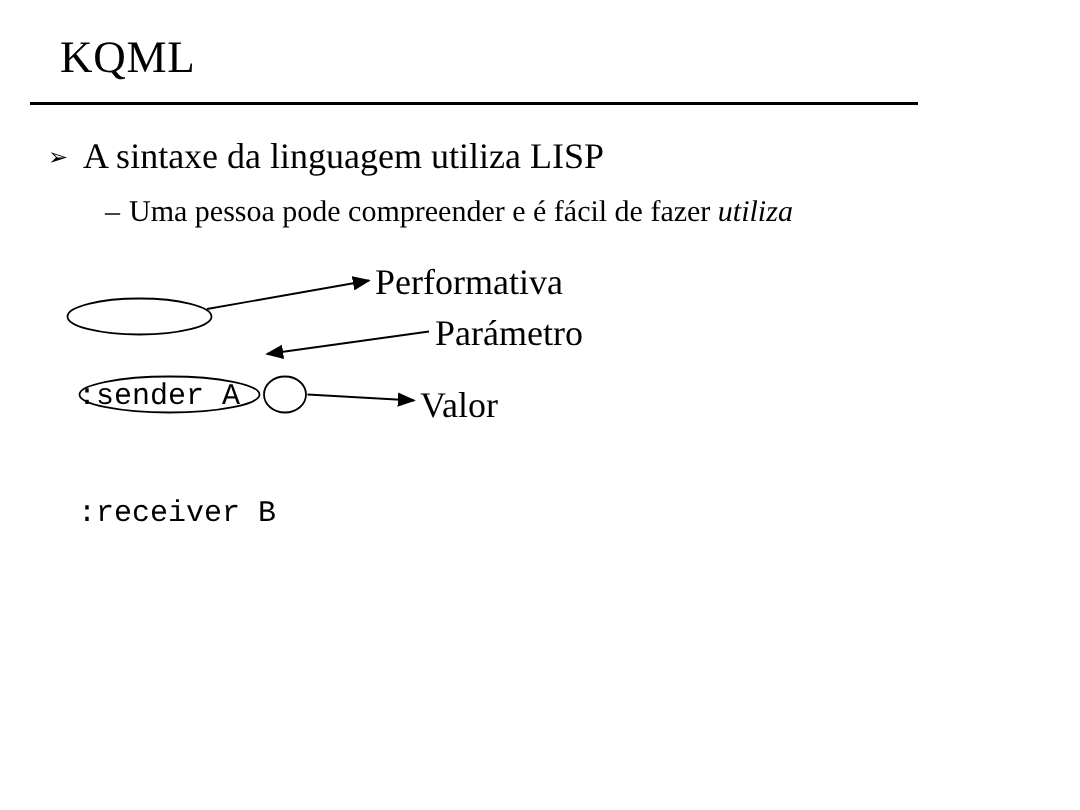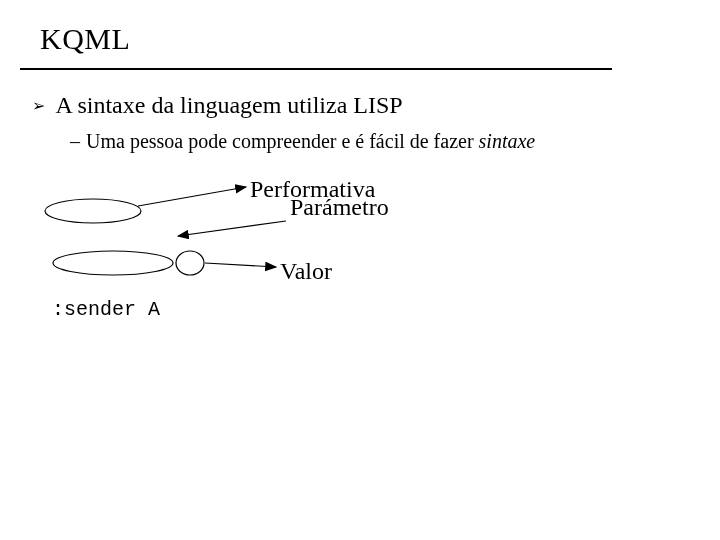--- a/index.html
+++ b/index.html
@@ -65,67 +65,68 @@
   .code-block {
     position: absolute;
     left: 40px;
     top: 200px;
     font-family: "Courier New", Courier, monospace;
     font-size: 20px;
     line-height: 26px;
     white-space: pre;
   }
   .code-block .line { position: relative; height: 26px; }
-  .code-block .indent { padding-left: 0; margin-top: 45px; }
+  .code-block .indent { padding-left: 0; }
 
   
   .overlay {
     position: absolute;
     left: 0;
     top: 0;
     width: 720px;
     height: 540px;
     pointer-events: none;
   }
 
   .anno {
     position: absolute;
     font-family: "Times New Roman", Times, serif;
     font-size: 24px;
   }
   .anno.perf { left: 250px; top: 176px; }
-  .anno.param { left: 290px; top: 194px; }
+  .anno.param { left: 290px; top: 210px; }
   .anno.valor { left: 280px; top: 258px; text-align: right; }
 </style>
 </head>
 <body>
 
 <div class="slide">
 
   <div class="title">KQML</div>
   <hr class="title-rule">
 
   <div class="bullet-row">
     <span class="bullet-glyph">➢</span>
     <span>A sintaxe da linguagem utiliza LISP</span>
   </div>
 
   <div class="sub-row">
     <span class="dash">–</span>
     <span class="sub-text">
-      <span>Uma pessoa pode compreender e é fácil de fazer </span><span class="ital">sintaxe</span>
+      <span>Uma pessoa pode compreender e é fácil de fazer </span><span class="ital">utiliza</span>
     </span>
   </div>
 
   <div class="anno perf">Performativa</div>
   <div class="anno param">Parámetro</div>
   <div class="anno valor">Valor</div>
 
   <div class="code-block">
     <div class="line indent"> :sender A</div>
+    <div class="line indent"> :receiver B</div>
     
     
   </div>
 
   <svg class="overlay" viewBox="0 0 720 540">
     <defs>
       <marker id="arrowhead" markerWidth="10" markerHeight="8" refX="9" refY="4" orient="auto">
         <path d="M0,0 L10,4 L0,8 Z" fill="#000"></path>
       </marker>
     </defs>

